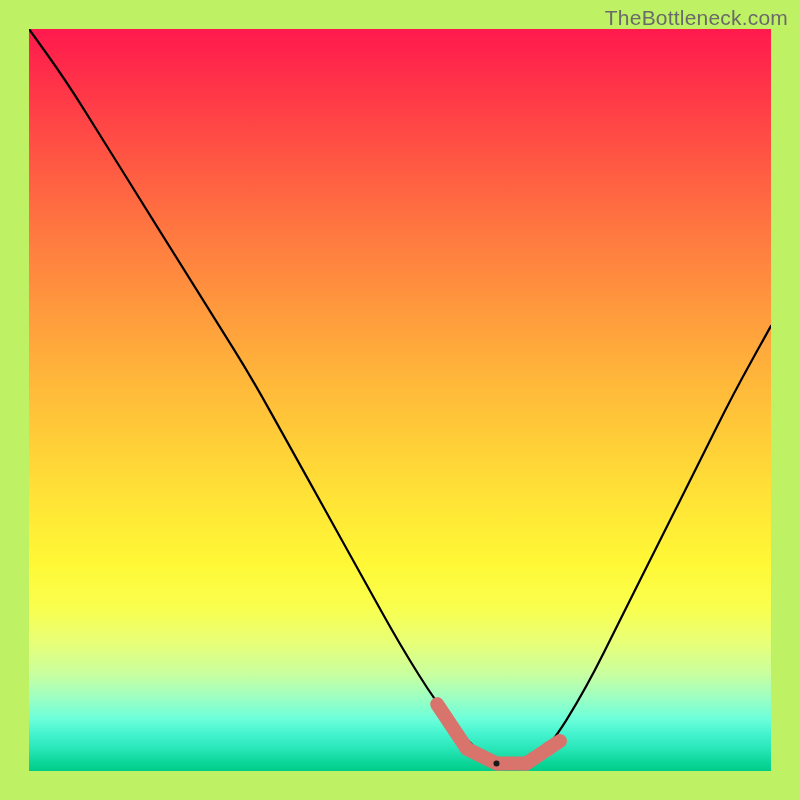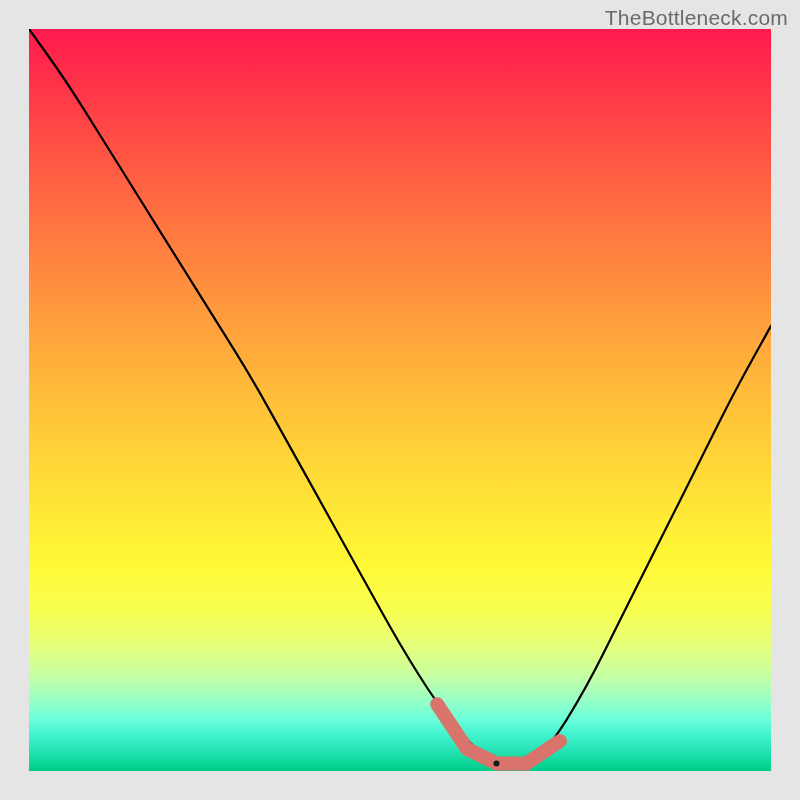--- a/index.html
+++ b/index.html
@@ -8,21 +8,21 @@
     width: 800px;
     height: 800px;
     background: #000;
     overflow: hidden;
     font-family: Arial, Helvetica, sans-serif;
   }
   .frame {
     position: relative;
     width: 800px;
     height: 800px;
-    background: #e5e5e5;
+    background: #bef264;
   }
   .plot-area {
     position: absolute;
     left: 29px;
     top: 29px;
     width: 742px;
     height: 742px;
     
     background: linear-gradient(to bottom,
       #ff1a4d 0%,

